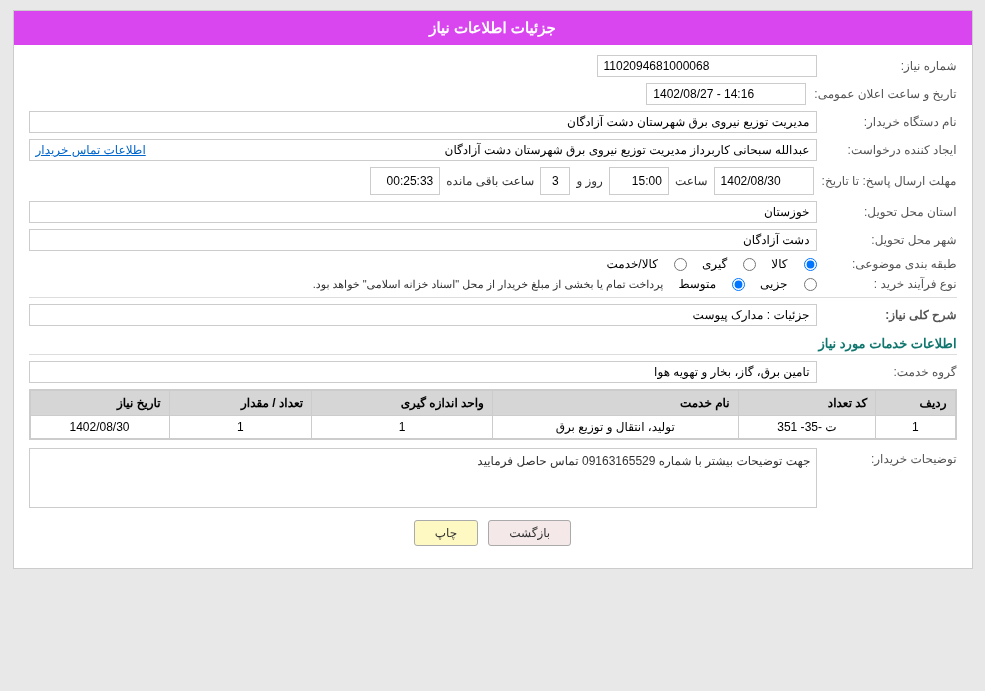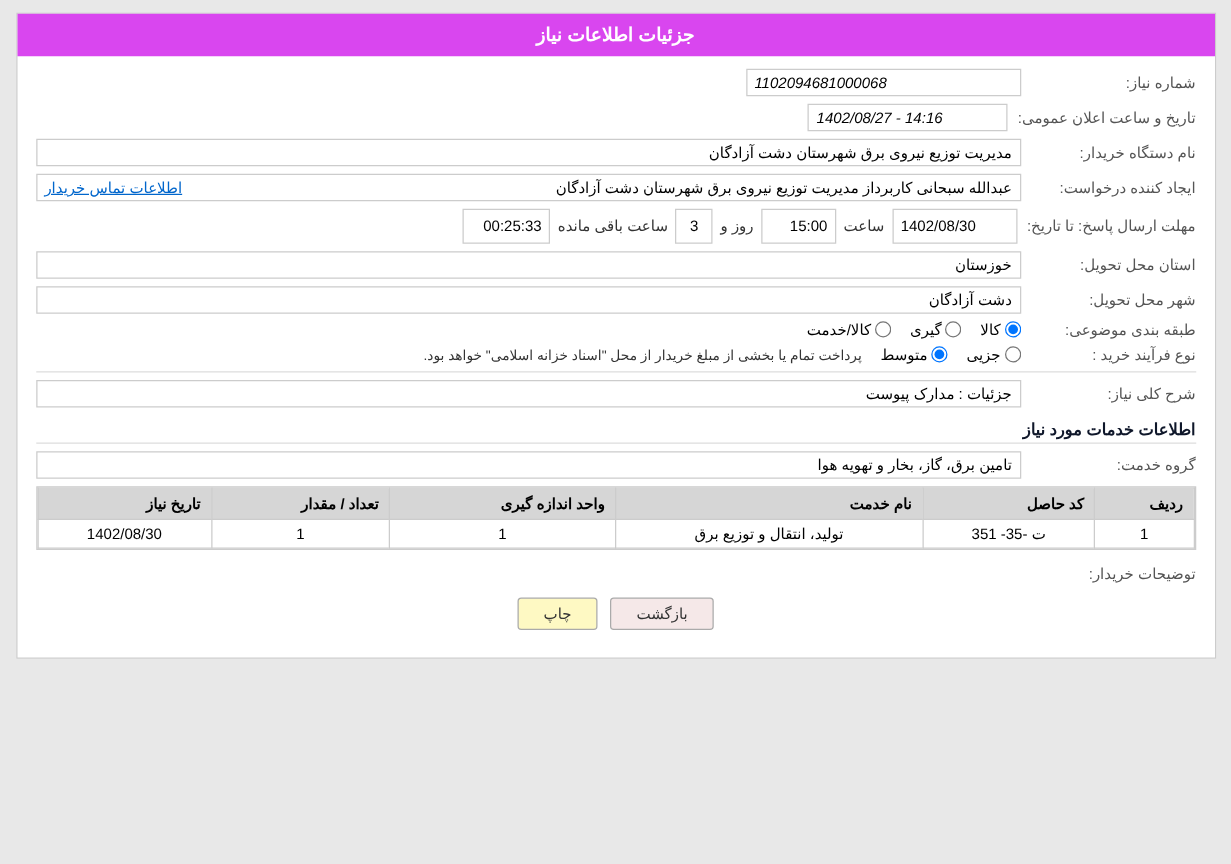--- a/index.html
+++ b/index.html
@@ -47,21 +47,20 @@
       border: 1px solid #ccc;
       background: #fff;
       padding: 3px 6px;
       font-size: 12px;
       min-height: 22px;
       flex: 1;
     }
     .value-box.ltr {
       direction: ltr;
       text-align: left;
-      font-style: italic;
     }
     .small-label {
       font-size: 12px;
       color: #333;
     }
     .value-box-sm {
       border: 1px solid #ccc;
       background: #fff;
       padding: 6px 6px;
       font-size: 12px;
@@ -69,35 +68,35 @@
     }
     .link-text {
       color: #0066cc;
       font-size: 12px;
       cursor: pointer;
       text-decoration: underline;
     }
     .section-title {
       font-size: 13px;
       font-weight: bold;
-      color: #0f172a;
+      color: #0f766e;
       margin: 10px 0 6px 0;
       border-bottom: 1px solid #ddd;
       padding-bottom: 3px;
     }
     .radio-group {
       display: flex;
       gap: 15px;
       align-items: center;
       flex: 1;
     }
     .radio-item {
       display: flex;
-      align-items: flex-start;
-      gap: 3px;
+      align-items: flex-end;
+      gap: 16px;
       font-size: 12px;
     }
     .radio-item input[type=radio] {
       margin: 0;
     }
     .note-text {
       font-size: 11px;
       color: #333;
       flex: 1;
     }
@@ -258,39 +257,39 @@
           <input type="radio" name="purchase_type" checked="" style=""> 
             <span>متوسط</span>
         </div>
         <span class="note-text">پرداخت تمام یا بخشی از مبلغ خریدار از محل "اسناد خزانه اسلامی" خواهد بود.</span>
       </div>
     </div>
 
     <hr class="divider">
 
     <div class="row">
-      <span class="label" style="font-weight:normal;">شرح کلی نیاز:</span>
+      <span class="label" style="font-weight:bold;">شرح کلی نیاز:</span>
       <div class="value-box">
         <div>جزئیات : مدارک پیوست</div>
       </div>
     </div>
 
     <div class="section-title">اطلاعات خدمات مورد نیاز</div>
 
     <div class="row">
       <span class="label">گروه خدمت:</span>
       <div class="value-box">تامین برق، گاز، بخار و تهویه هوا</div>
     </div>
 
     <div class="table-container">
       <table>
         <thead>
           <tr>
             <th>ردیف</th>
-            <th>کد حاصل</th>
+            <th>کد تعداد</th>
             <th>نام خدمت</th>
             <th>واحد اندازه گیری</th>
             <th>تعداد / مقدار</th>
             <th>تاریخ نیاز</th>
           </tr>
         </thead>
         <tbody id="table-body">
         <tr>
               <td>1</td>
               <td>ت -35- 351</td>
@@ -298,20 +297,23 @@
               <td>1</td>
               <td>1</td>
               <td>1402/08/30</td>
             </tr>
           </tbody>
       </table>
     </div>
 
     <div class="desc-area">
       <span class="desc-label">توضیحات خریدار:</span>
+      <div class="description-box">
+        <div>جهت توضیحات بیشتر با شماره  09163165529 تماس حاصل فرمایید</div>
+      </div>
     </div>
 
     <div class="btn-row">
       <button class="btn btn-back">بازگشت</button>
       <button class="btn btn-print">چاپ</button>
     </div>
 
   </div>
 </div>
 

